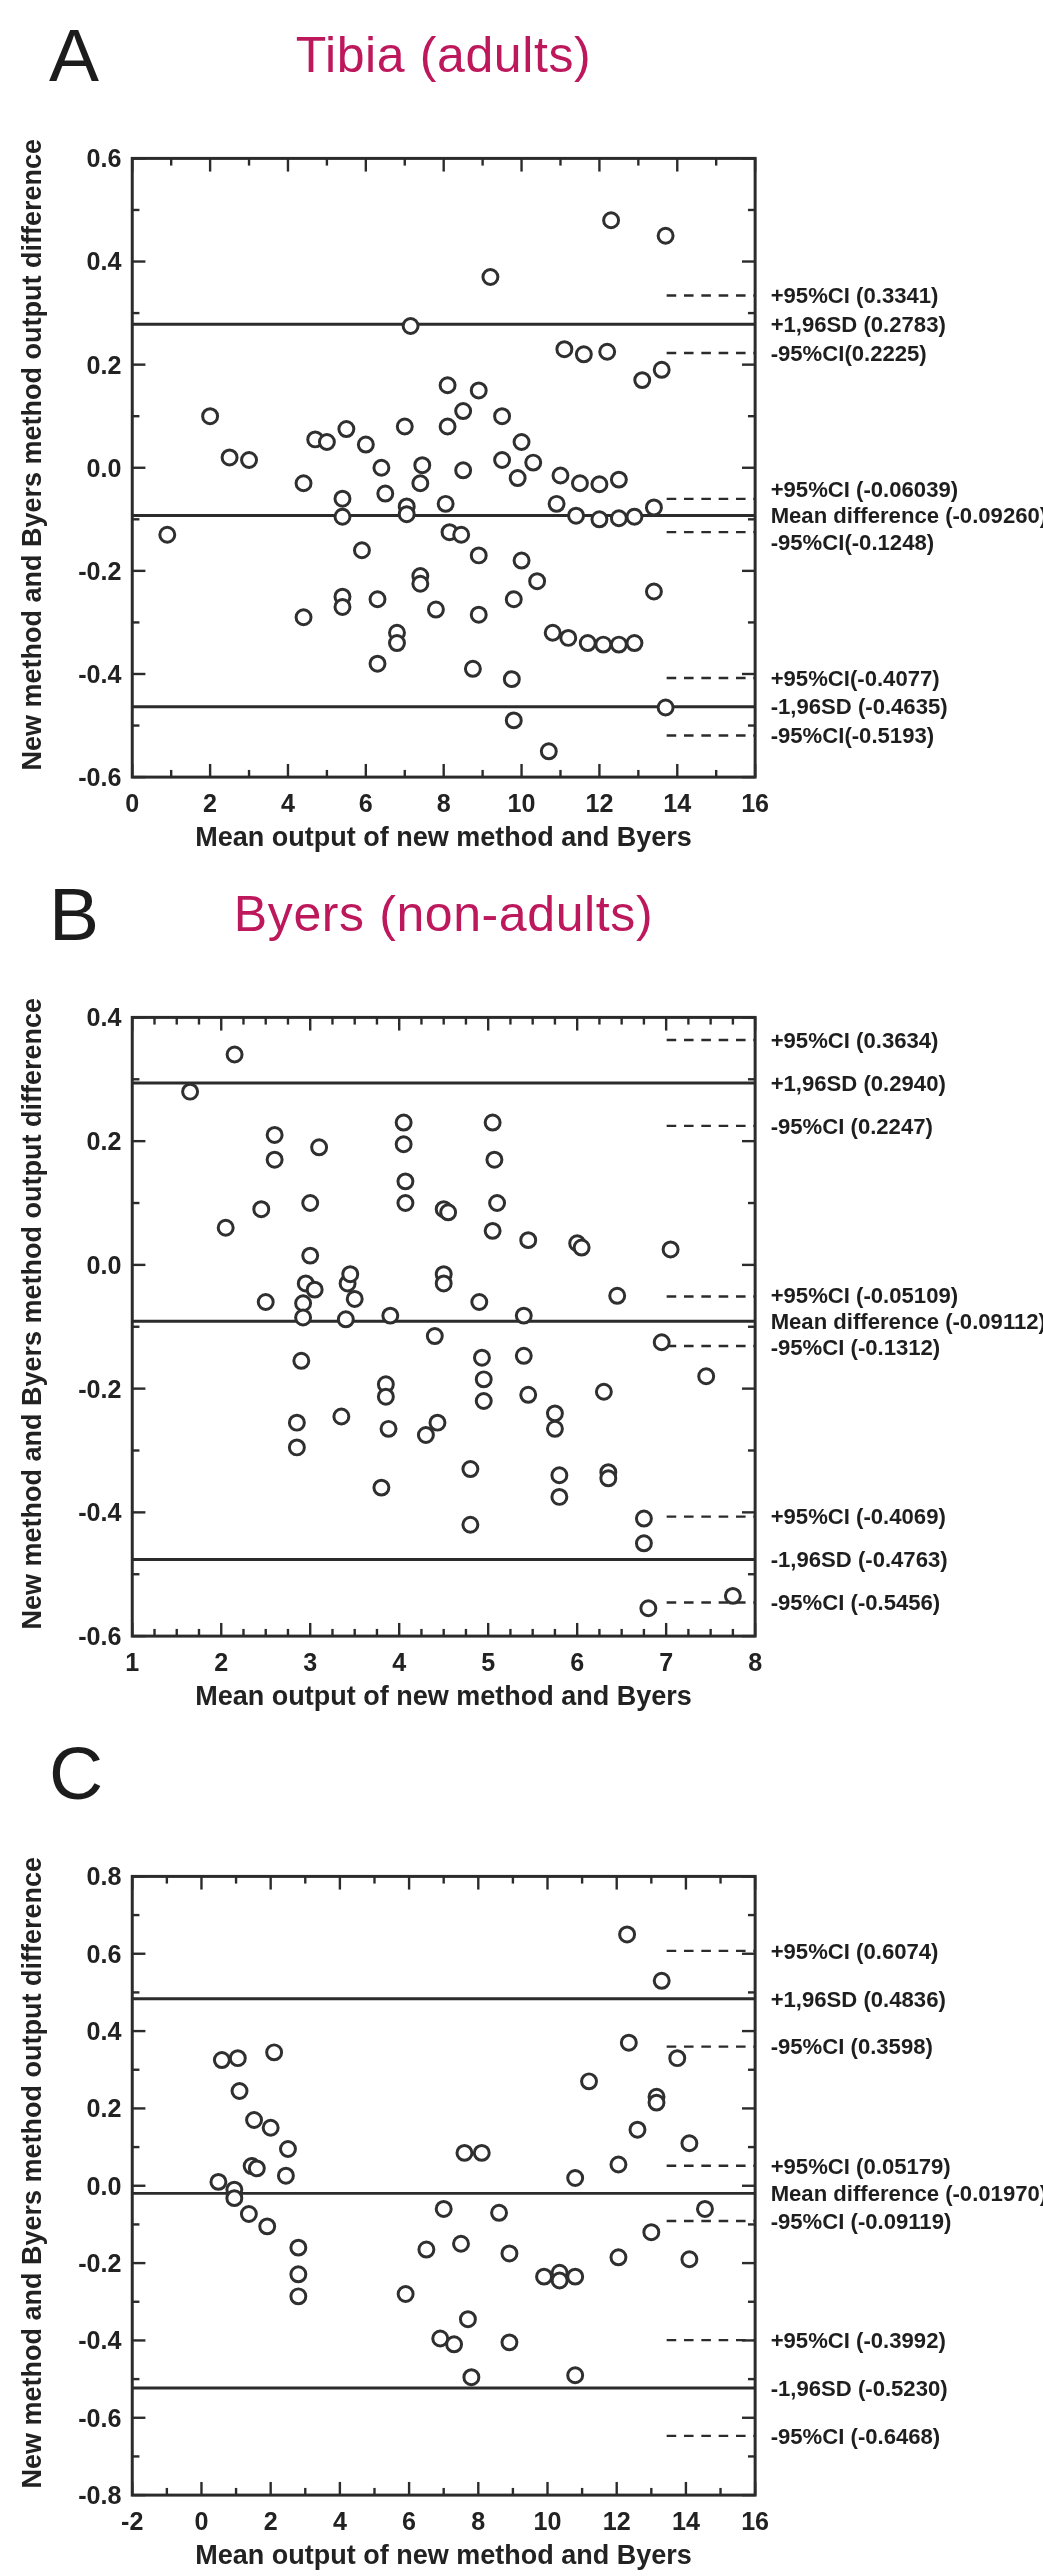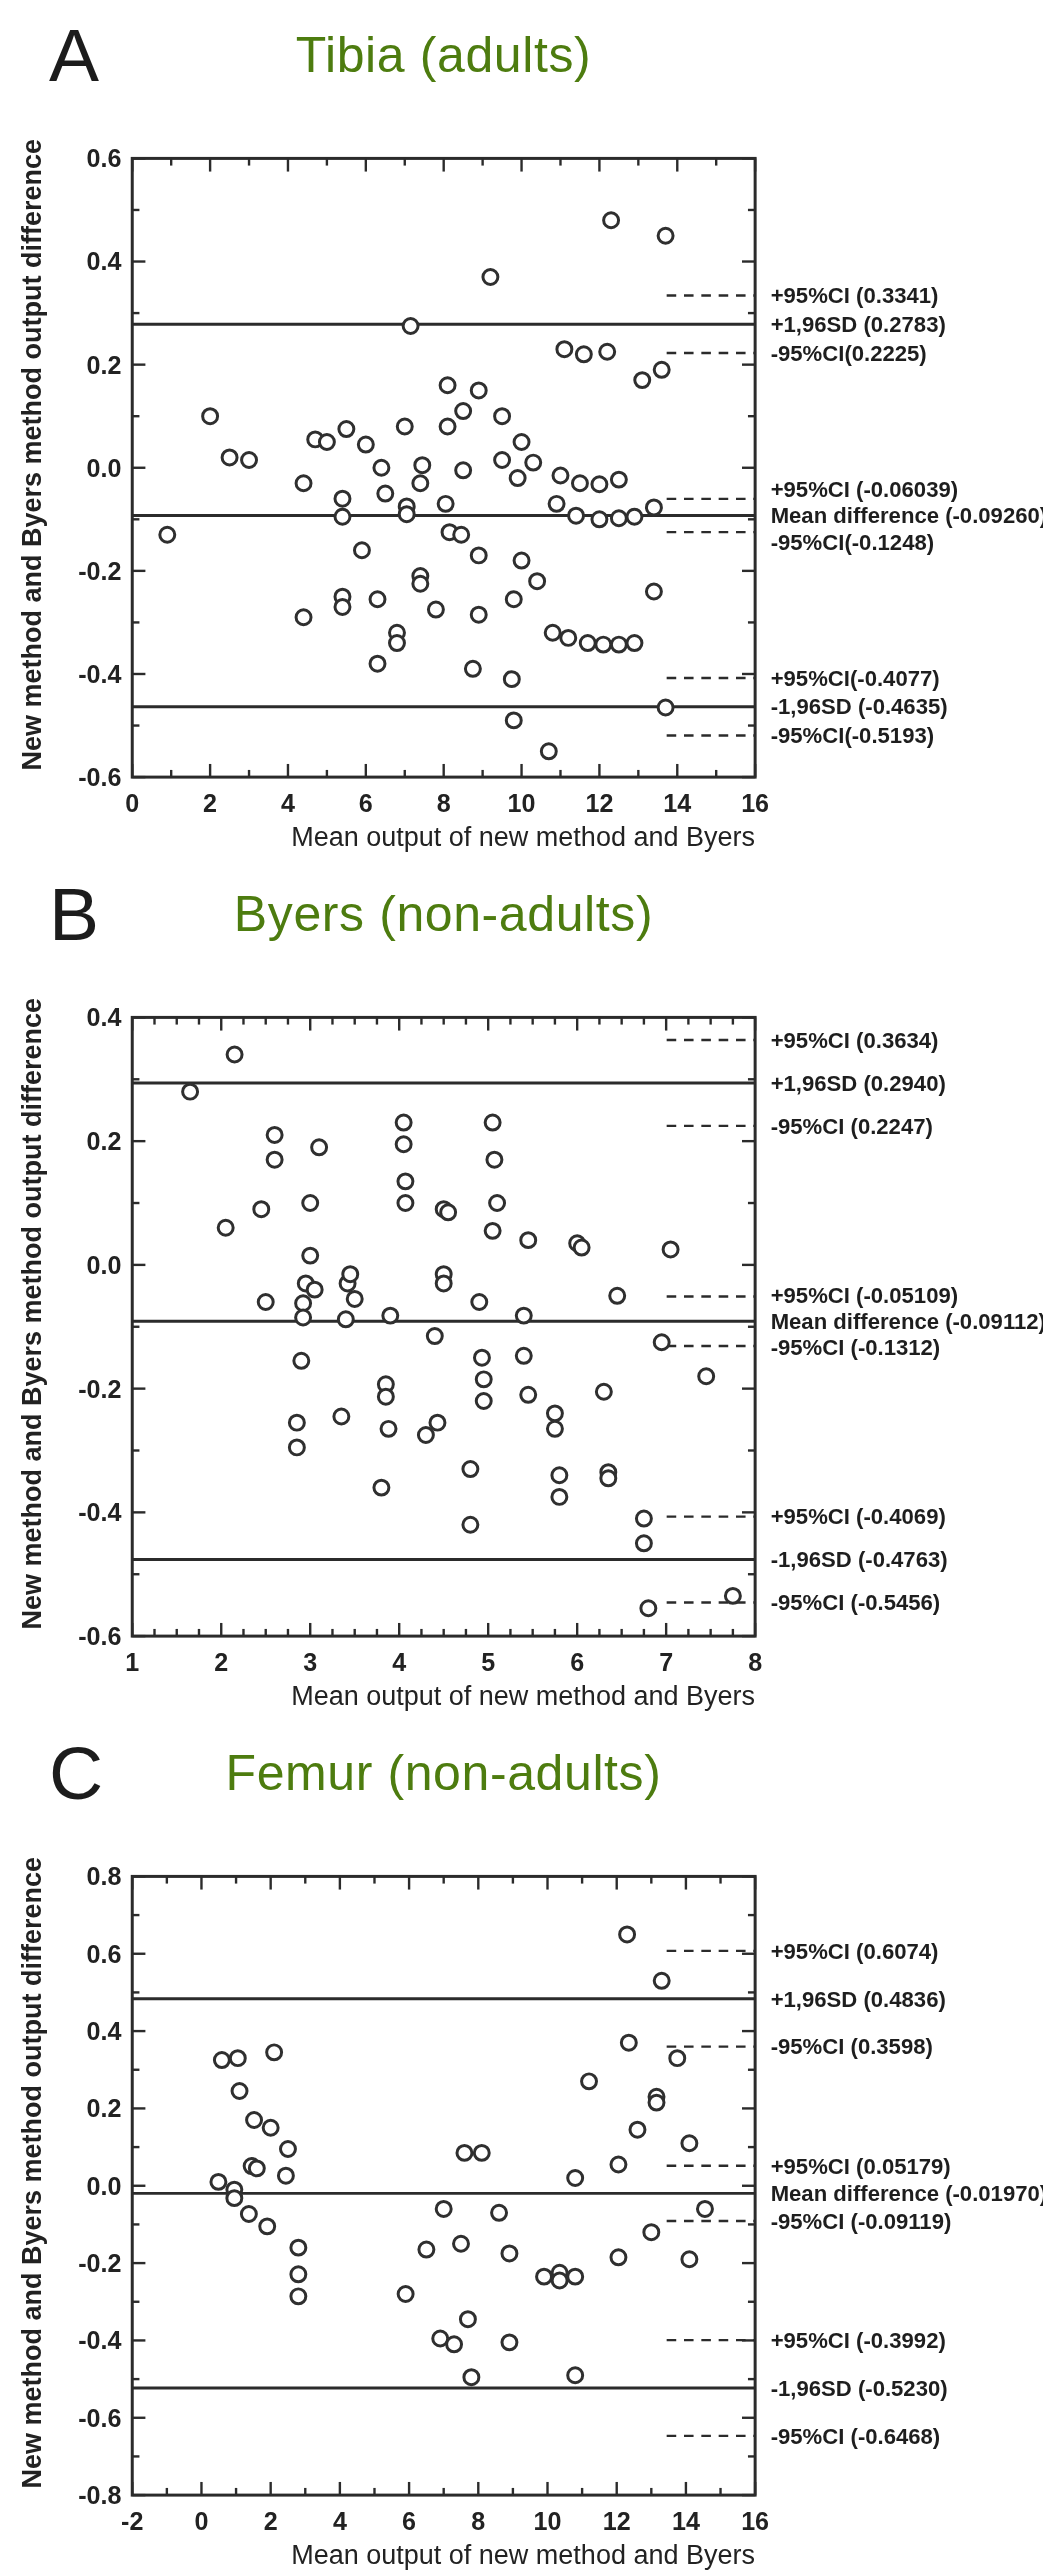--- a/index.html
+++ b/index.html
@@ -1,22 +1,22 @@
 <!DOCTYPE html>
 <html style="font-size:9.6px"><head>
 <meta charset="utf-8">
 <style>
   html,body{margin:0;padding:0;background:#ffffff;}
   body{width:1044px;font-family:"Liberation Sans","DejaVu Sans",sans-serif;}
   .figure{width:1044px;background:#fff;}
   .panel{position:relative;width:1044px;height:859px;background:#fff;overflow:hidden;}
   .panel-letter{position:absolute;left:49px;top:18px;font-size:75px;font-weight:400;color:#1c1c1c;line-height:1;}
-  .panel-title{position:absolute;left:132px;top:26px;width:623px;text-align:center;font-size:50px;font-weight:500;color:#4d7c0f;letter-spacing:0.6px;white-space:nowrap;}
+  .panel-title{position:absolute;left:132px;top:26px;width:623px;text-align:center;font-size:50px;font-weight:500;color:#be185d;letter-spacing:0.6px;white-space:nowrap;}
   .plot-svg{position:absolute;left:0;top:0;}
-  .x-title{position:absolute;left:132px;top:822px;width:623px;text-align:right;font-size:27px;font-weight:400;color:#222;}
+  .x-title{position:absolute;left:132px;top:822px;width:623px;text-align:center;font-size:27px;font-weight:700;color:#222;}
   .y-title{position:absolute;left:-270px;top:453px;width:604px;text-align:center;font-size:27px;font-weight:700;color:#222;transform:rotate(-90deg);transform-origin:center center;white-space:nowrap;}
   svg text{font-family:"Liberation Sans","DejaVu Sans",sans-serif;}
   .tick-label{font-size:42px;font-weight:700;fill:#222;}
   .annotation-label{font-size:37px;font-weight:700;fill:#1e1e1e;}
 </style>
 </head>
 <body>
 
 <div class="figure">
 
@@ -408,21 +408,20 @@
           <text x="1289" y="1184.9705" text-anchor="start" class="annotation-label">-1,96SD (-0.4763)</text>
           <text x="1289" y="1256.696" text-anchor="start" class="annotation-label">-95%CI (-0.5456)</text>
         </g>
       </svg>
     <div class="y-title">New method and Byers method output difference</div>
     <div class="x-title">Mean output of new method and Byers</div>
   </section>
 
   <section class="panel">
     <div class="panel-letter">C</div>
-    <div class="panel-title">Femur (non-adults)</div>
     <svg class="plot-svg" width="1044" height="859" viewBox="0 0 1746 1437">
         <g stroke="#2b2b2b" stroke-width="4">
           <line x1="221" y1="1300" x2="221" y2="1278"></line>
           <line x1="221" y1="265" x2="221" y2="287"></line>
           <line x1="278.8888888888889" y1="1300" x2="278.8888888888889" y2="1288"></line>
           <line x1="278.8888888888889" y1="265" x2="278.8888888888889" y2="277"></line>
           <line x1="336.77777777777777" y1="1300" x2="336.77777777777777" y2="1278"></line>
           <line x1="336.77777777777777" y1="265" x2="336.77777777777777" y2="287"></line>
           <line x1="394.66666666666663" y1="1300" x2="394.66666666666663" y2="1288"></line>
           <line x1="394.66666666666663" y1="265" x2="394.66666666666663" y2="277"></line>

